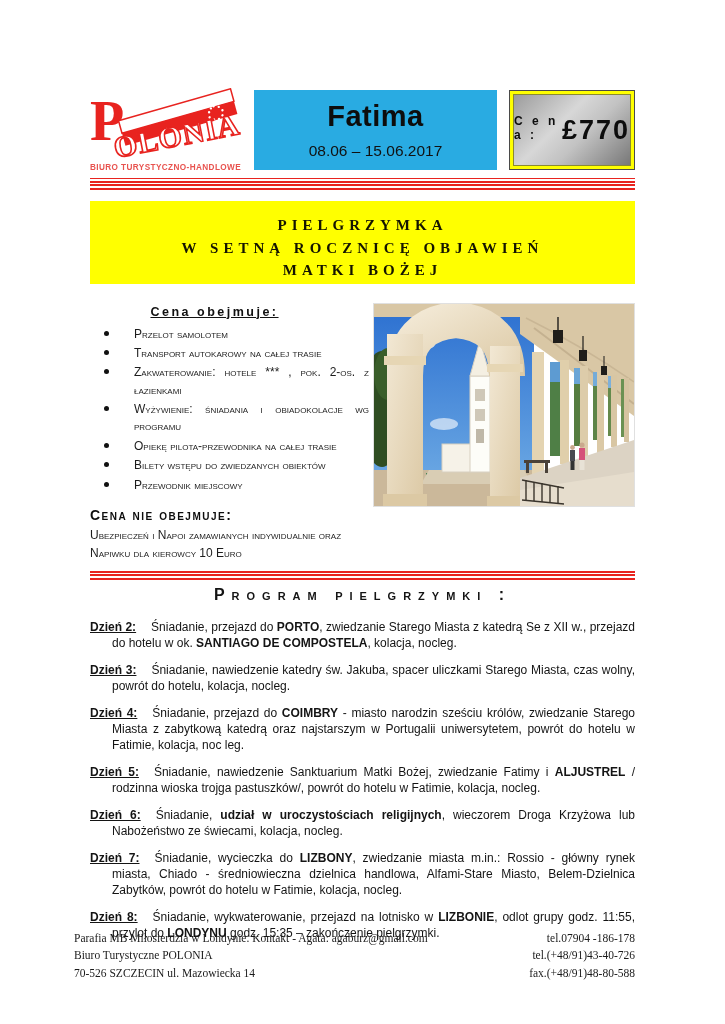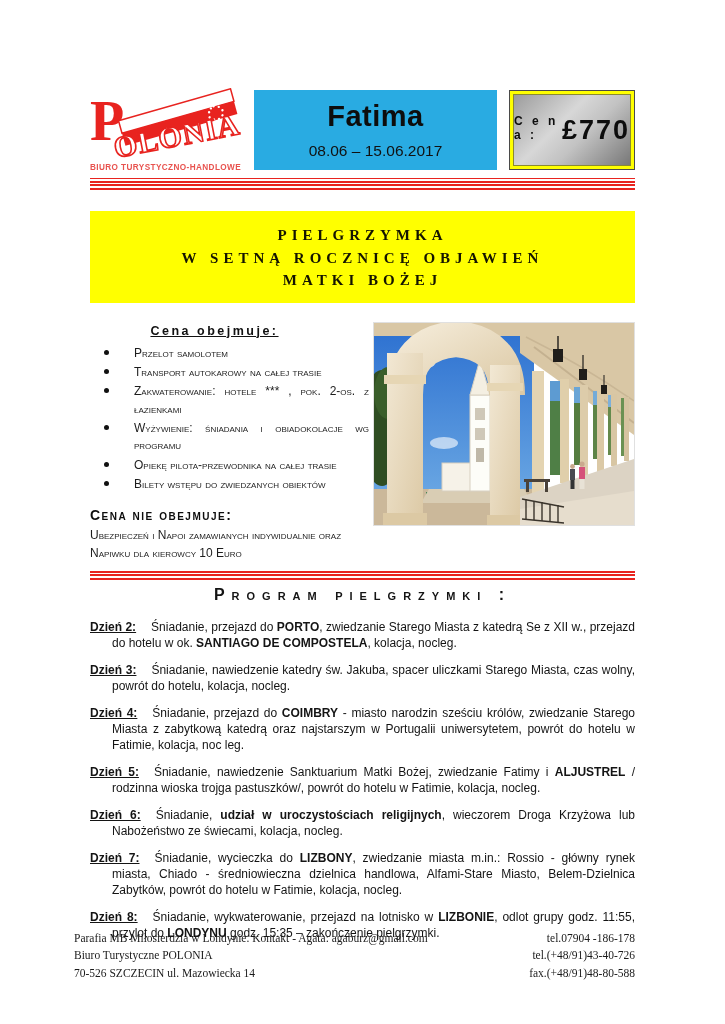--- a/index.html
+++ b/index.html
@@ -16,21 +16,21 @@
   .price-box-inner{height:100%;box-sizing:border-box;border:1px solid #8a8a30;background:linear-gradient(135deg,#9c9c9c 0%,#d7d7d7 40%,#c2c2c2 60%,#787878 100%);display:flex;flex-direction:row;align-items:center;justify-content:center;}
   .price-label{font-size:12px;font-weight:bold;letter-spacing:3px;color:#0d0d0d;margin-bottom:4px;}
   .price-value{font-size:27px;font-weight:bold;letter-spacing:2px;color:#0d0d0d;}
 
   
   .rule{margin-top:6px;}
   .rule .thin{height:1px;background:#e8231f;margin-bottom:2px;}
   .rule .band{height:9px;background:linear-gradient(#e8231f 0 2px,#ffffff 2px 3.5px,#e8231f 3.5px 5.5px,#ffffff 5.5px 7px,#e8231f 7px 9px);}
 
   
-  .banner{margin-top:21px;background:#ffff00;padding:13px 10px 11px;text-align:center;}
+  .banner{margin-top:11px;background:#ffff00;padding:13px 10px 2px;text-align:center;}
   .banner div{font-family:"Liberation Serif",serif;font-weight:bold;font-size:15px;letter-spacing:5px;color:#141400;line-height:1.5;}
 
   
   .cols{margin-top:19px;display:flex;}
   .left-col{flex:1;padding-right:4px;}
   .inc-heading{font-size:12.5px;font-weight:bold;letter-spacing:2.5px;text-decoration:underline;text-align:center;margin:2px 30px 7px 0;}
   .inc-list{list-style:none;margin:0;padding:0;}
   .inc-item{position:relative;padding-left:44px;font-variant:small-caps;font-size:12px;line-height:1.45;text-align:justify;margin-bottom:2px;color:#1c1c1c;}
   .inc-item .dot{position:absolute;left:14px;top:5px;width:5px;height:5px;border-radius:50%;background:#111;}
   .excludes{margin-top:13px;}
@@ -112,20 +112,21 @@
   <div class="cols">
     <div class="left-col">
       <div class="inc-heading">Cena obejmuje:</div>
       <ul class="inc-list">
           <li class="inc-item"><span class="dot"></span><span>Przelot samolotem</span></li>
           <li class="inc-item"><span class="dot"></span><span>Transport autokarowy na całej trasie</span></li>
           <li class="inc-item"><span class="dot"></span><span>Zakwaterowanie: hotele *** , pok. 2-os. z łazienkami</span></li>
           <li class="inc-item"><span class="dot"></span><span>Wyżywienie: śniadania i obiadokolacje wg programu</span></li>
           <li class="inc-item"><span class="dot"></span><span>Opiekę pilota-przewodnika na całej trasie</span></li>
           <li class="inc-item"><span class="dot"></span><span>Bilety wstępu do zwiedzanych obiektów</span></li>
+          <li class="inc-item"><span class="dot"></span><span>Przewodnik miejscowy</span></li>
         </ul>
       <div class="excludes">
         <div class="exc-heading">Cena nie obejmuje:</div>
         <div class="exc-text">Ubezpieczeń i Napoi zamawianych indywidualnie oraz Napiwku dla kierowcy 10 Euro</div>
       </div>
     </div>
 
     <div class="photo-frame">
       <svg width="260" height="202" viewBox="0 0 260 202">
         <defs>

